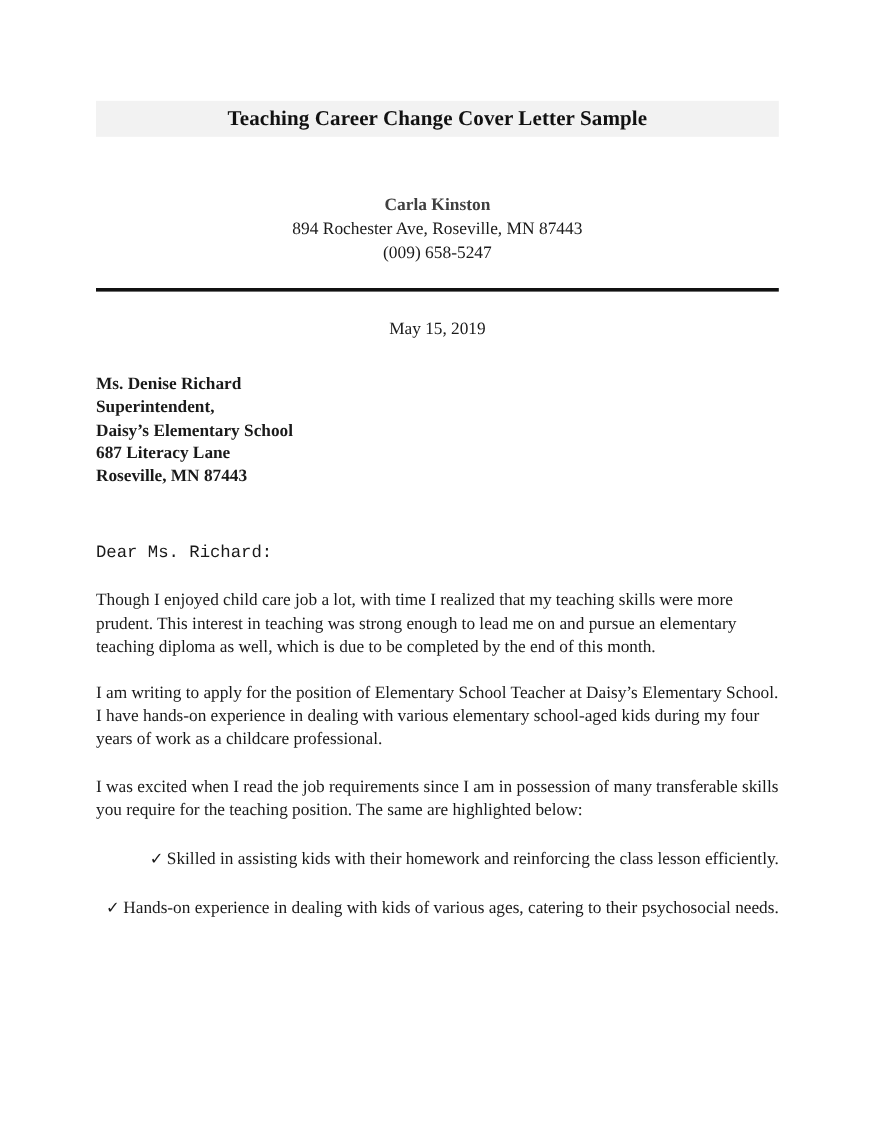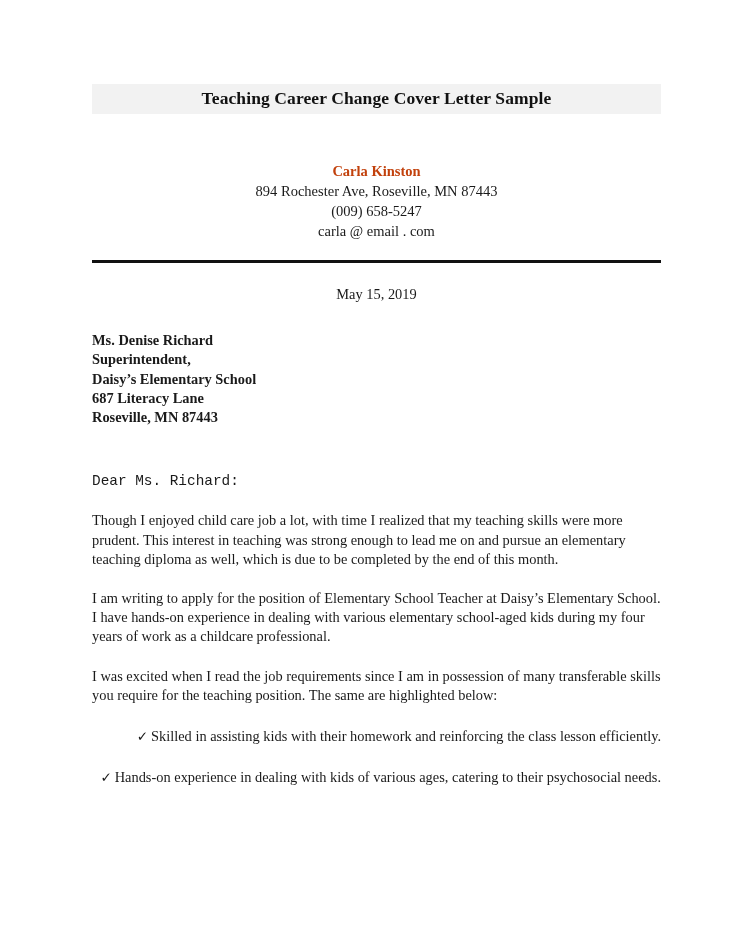--- a/index.html
+++ b/index.html
@@ -17,21 +17,21 @@
 
   .page {
     position: relative;
     width: 736px;
     height: 952px;
     background: #ffffff;
   }
 
   .sheet {
     position: absolute;
-    left: 92px;
+    left: 80px;
     top: 0;
     width: 569px;
   }
 
   
   .title-band {
     margin-top: 84px;
     height: 30px;
     background: #f2f2f2;
     display: flex;
@@ -49,21 +49,21 @@
 
   
   .contact-block {
     margin-top: 47px;
     text-align: center;
     line-height: 20px;
   }
   .contact-name {
     font-size: 14.5px;
     font-weight: bold;
-    color: #c2410c;
+    color: #404040;
   }
   .contact-line {
     font-size: 14.5px;
     color: #1a1a1a;
   }
 
   
   .divider {
     margin-top: 19px;
     height: 3px;
@@ -119,21 +119,20 @@
   <div class="sheet">
 
     <div class="title-band">
       <div class="title-text">Teaching Career Change Cover Letter Sample</div>
     </div>
 
     <div class="contact-block">
       <div class="contact-name">Carla Kinston</div>
       <div class="contact-line">894 Rochester Ave, Roseville, MN 87443</div>
       <div class="contact-line">(009) 658-5247</div>
-      <div class="contact-line">carla @ email . com</div>
     </div>
 
     <div class="divider"></div>
 
     <div class="letter">
 
       <div class="date-line">May 15, 2019</div>
 
       <div class="recipient">
         <div>Ms. Denise Richard</div>

